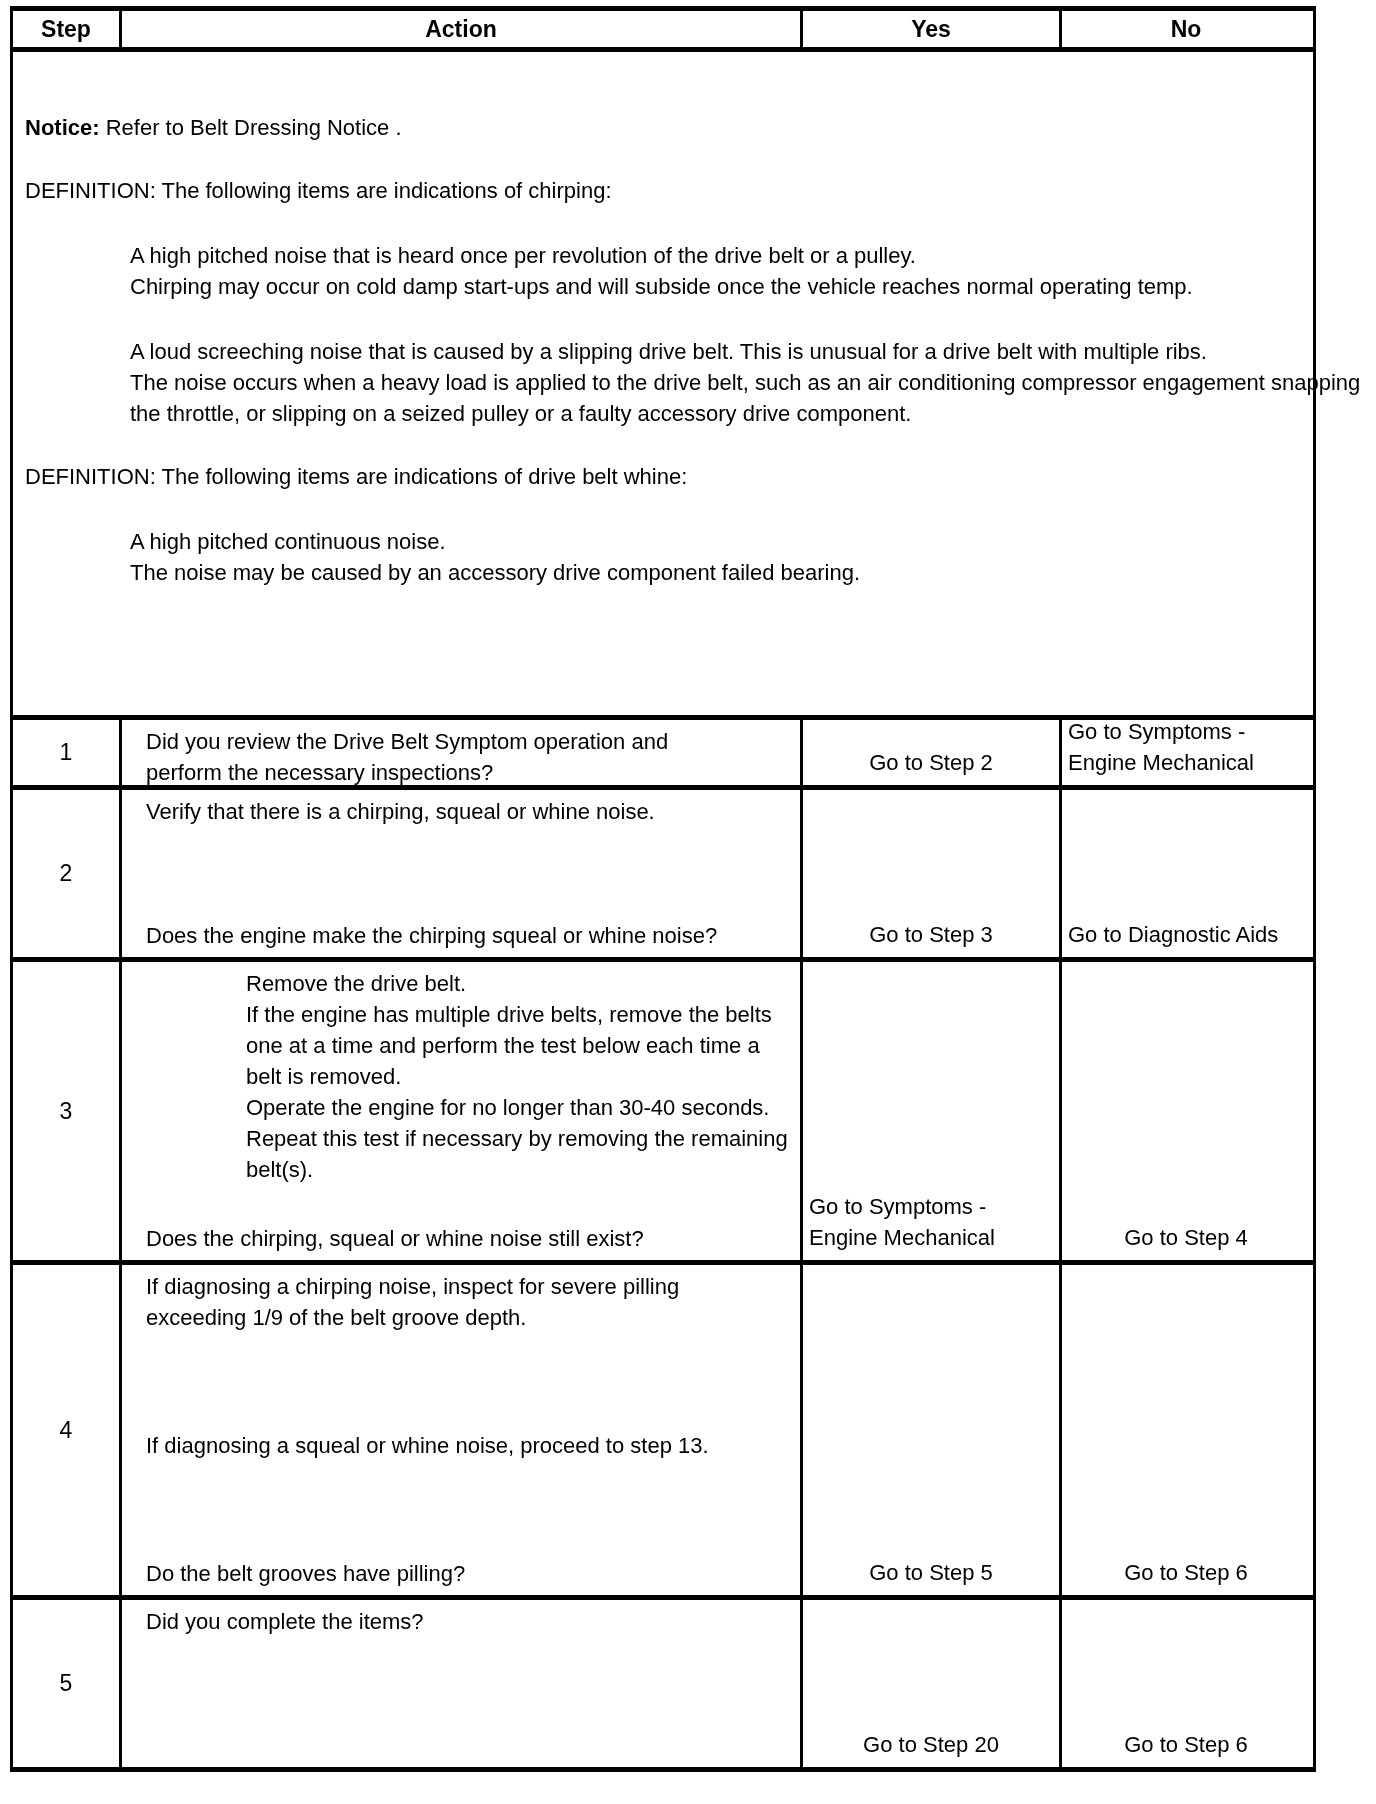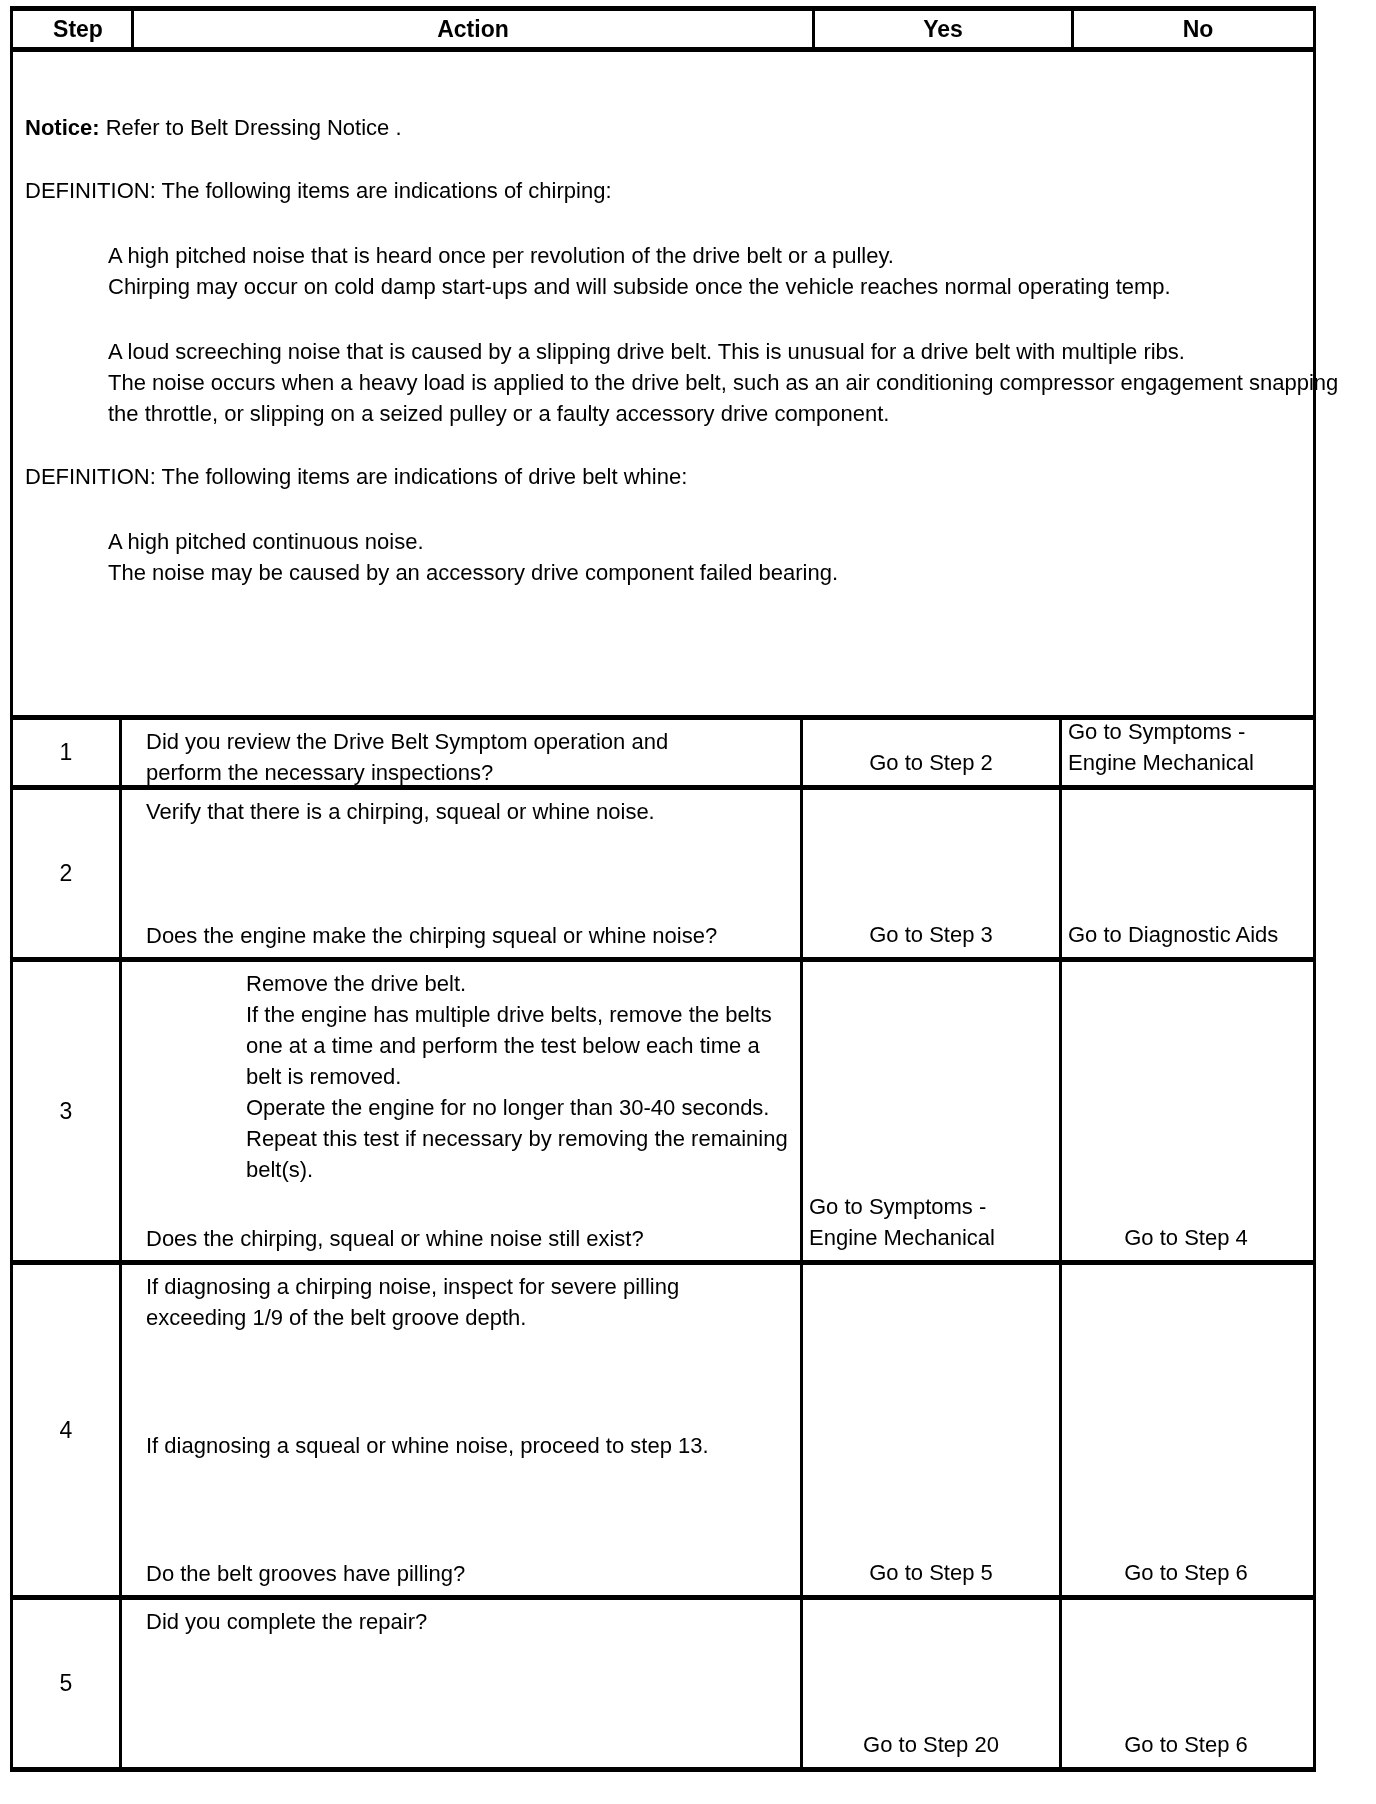--- a/index.html
+++ b/index.html
@@ -25,30 +25,30 @@
   .c-step{width:109px;border-right:3px solid #000;display:flex;align-items:center;justify-content:center;font-size:23px;}
   .c-action{width:681px;border-right:3px solid #000;padding:6px 24px;}
   .c-yes{width:259px;border-right:3px solid #000;}
   .c-no{width:248px;}
   .c-yes,.c-no{
     display:flex;align-items:flex-end;justify-content:center;
     padding:4px 6px 7px 6px;text-align:right;white-space:pre-line;
   }
   .goto-left{justify-content:flex-start;text-align:left;}
   
-  .hdr{height:36px;font-weight:bold;font-size:23px;padding-left:12px;}
+  .hdr{height:36px;font-weight:bold;font-size:23px;}
   .hdr .c{display:flex;align-items:center;justify-content:center;padding:0;}
   .hdr .c-step,.hdr .c-action,.hdr .c-yes{border-right:3px solid #000;}
   
   .r-notice{height:668px;}
   .c-notice{width:1368px;padding:0 12px;box-sizing:border-box;}
   .p{margin:0;}
   .p-notice{margin-top:60px;}
   .p-def{margin-top:32px;}
-  .items{margin-top:34px;margin-left:83px;}
+  .items{margin-top:34px;margin-left:105px;}
   
   .r1{height:70px;}
   .r2{height:172px;}
   .r3{height:303px;}
   .r4{height:335px;}
   .r5{height:172px;}
   .a-flex{display:flex;flex-direction:column;justify-content:space-between;height:100%;box-sizing:border-box;}
   .w600{max-width:600px;}
   .r3-list{margin-left:100px;width:545px;}
   .question{margin:0;}
@@ -139,20 +139,20 @@
       </div>
     </div>
     <div class="c c-yes">Go to Step 5</div>
     <div class="c c-no">Go to Step 6</div>
   </div>
 
   <div class="row r5">
     <div class="c c-step">5</div>
     <div class="c c-action">
       <div class="a-flex">
-        <p class="question">Did you complete the repair?</p>
+        <p class="question">Did you complete the items?</p>
       </div>
     </div>
     <div class="c c-yes">Go to Step 20</div>
     <div class="c c-no">Go to Step 6</div>
   </div>
 
 </div>
 
 </body></html>

